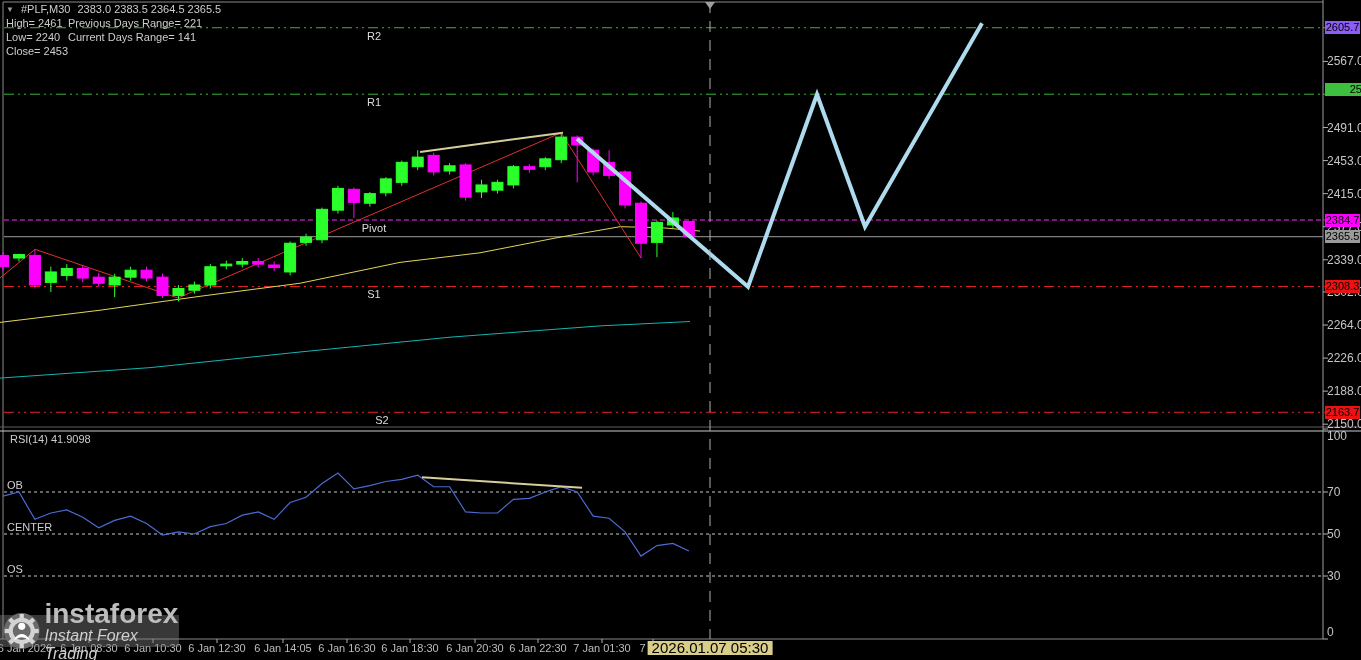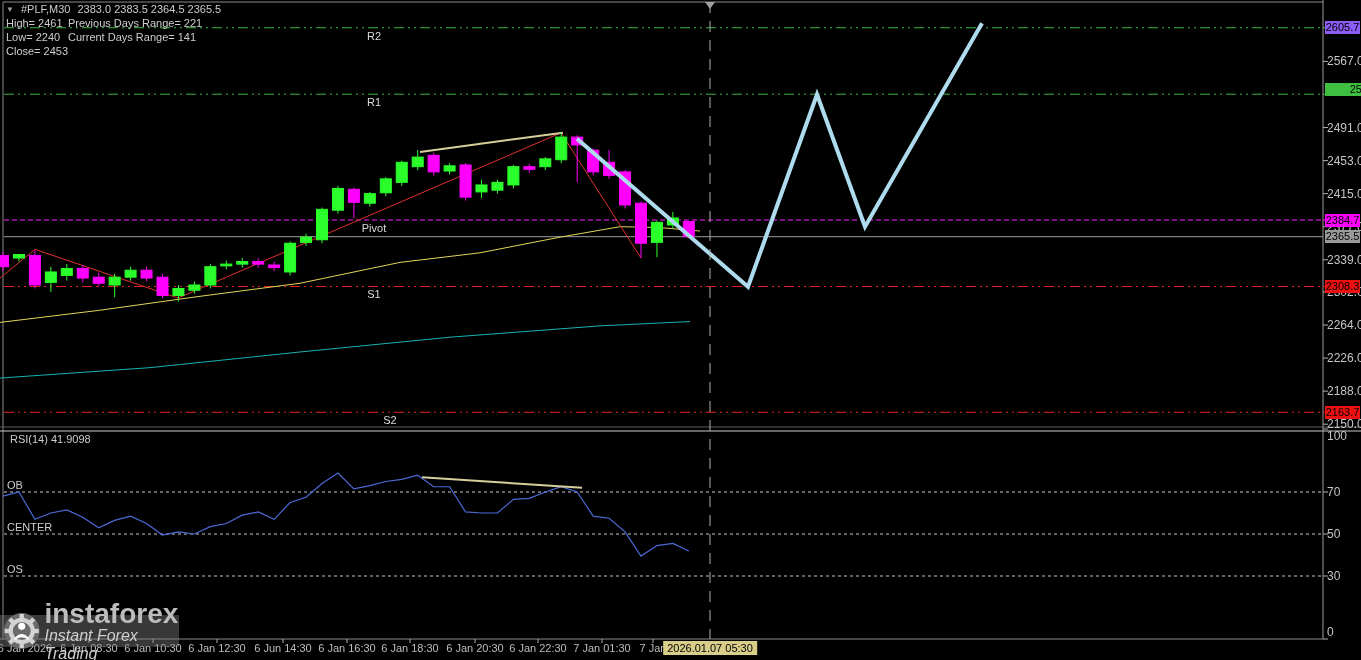--- a/index.html
+++ b/index.html
@@ -13,21 +13,21 @@
   .level-label{position:absolute;font-size:11px;color:#dcdcdc;white-space:nowrap;transform:translateX(-50%);}
   .rsi-zone-label{position:absolute;left:7px;font-size:11px;color:#cfcfcf;}
   .time-label{position:absolute;top:642px;font-size:11px;color:#bdbdbd;white-space:nowrap;transform:translateX(-50%);}
   #info-panel{position:absolute;left:6px;top:3px;z-index:3;font-size:11px;color:#cdcdcd;line-height:13px;}
   #title-line{display:flex;align-items:center;gap:7px;white-space:nowrap;}
   #dropdown-icon{font-size:8px;color:#9a9a9a;}
   .info-row{position:relative;white-space:nowrap;margin-top:1px;}
   .info-col2{position:absolute;left:62px;top:0;}
   #rsi-title{position:absolute;left:10px;top:433px;z-index:3;font-size:11px;color:#cdcdcd;}
   #current-time-badge{position:absolute;top:641px;z-index:3;transform:translateX(-50%);
-      font-size:11px;line-height:14px;padding:0 4px;color:#000;white-space:nowrap;}
+      font-size:15px;line-height:14px;padding:0 4px;color:#000;white-space:nowrap;}
   #watermark{position:absolute;left:0;top:615px;width:179px;height:32px;z-index:4;
       background:rgba(125,125,125,0.45);display:flex;align-items:center;}
   #wm-text{margin-left:4px;position:relative;top:1px;}
   #wm-brand{font-size:28px;font-weight:600;color:#bdbdbd;letter-spacing:0px;line-height:26px;}
   #wm-tagline{font-size:16px;color:#d0d0d0;margin-top:0px;font-style:italic;}
 </style>
 </head>
 <body>
 
 <div id="stage">
@@ -177,21 +177,21 @@
       <line x1="538" y1="639" x2="538" y2="643" stroke="#b0b0b0"></line>
       <line x1="602" y1="639" x2="602" y2="643" stroke="#b0b0b0"></line>
       <line x1="653" y1="639" x2="653" y2="643" stroke="#b0b0b0"></line>
     </svg>
 
   <div id="overlay">
       <div class="level-label" style="left: 374px; top: 29.741px;">R2</div>
       <div class="level-label" style="left: 374px; top: 96.209px;">R1</div>
       <div class="level-label" style="left: 374px; top: 222.011px;">Pivot</div>
       <div class="level-label" style="left: 374px; top: 288.479px;">S1</div>
-      <div class="level-label" style="left: 390px; top: 414.281px;">S2</div>
+      <div class="level-label" style="left: 382px; top: 414.281px;">S2</div>
       <div class="rsi-zone-label" style="top: 479px;">OB</div>
       <div class="rsi-zone-label" style="top: 521px;">CENTER</div>
       <div class="rsi-zone-label" style="top: 563px;">OS</div>
       <div class="axis-label" style="top: 55.41px;">2567.0</div>
       <div class="axis-label" style="top: 121.53px;">2491.0</div>
       <div class="axis-label" style="top: 154.59px;">2453.0</div>
       <div class="axis-label" style="top: 187.65px;">2415.0</div>
       <div class="axis-label" style="top: 220.71px;">2377.0</div>
       <div class="axis-label" style="top: 253.77px;">2339.0</div>
       <div class="axis-label" style="top: 285.96px;">2302.0</div>
@@ -207,21 +207,21 @@
       <div class="axis-badge" style="top: 230.215px; background: rgb(154, 154, 154);">2365.5</div>
       <div class="axis-label" style="top: 430px;">100</div>
       <div class="axis-label" style="top: 486px;">70</div>
       <div class="axis-label" style="top: 528px;">50</div>
       <div class="axis-label" style="top: 570px;">30</div>
       <div class="axis-label" style="top: 626px;">0</div>
       <div class="time-label" style="left: 25px;">6 Jan 2026</div>
       <div class="time-label" style="left: 89px;">6 Jan 08:30</div>
       <div class="time-label" style="left: 153px;">6 Jan 10:30</div>
       <div class="time-label" style="left: 217px;">6 Jan 12:30</div>
-      <div class="time-label" style="left: 283px;">6 Jun 14:30</div>
+      <div class="time-label" style="left: 283px;">6 Jan 14:05</div>
       <div class="time-label" style="left: 347px;">6 Jan 16:30</div>
       <div class="time-label" style="left: 410px;">6 Jan 18:30</div>
       <div class="time-label" style="left: 475px;">6 Jan 20:30</div>
       <div class="time-label" style="left: 538px;">6 Jan 22:30</div>
       <div class="time-label" style="left: 602px;">7 Jan 01:30</div>
       <div class="time-label" style="left: 653px;">7 Jan</div>
     </div>
 
   <div id="info-panel">
     <div id="title-line">

